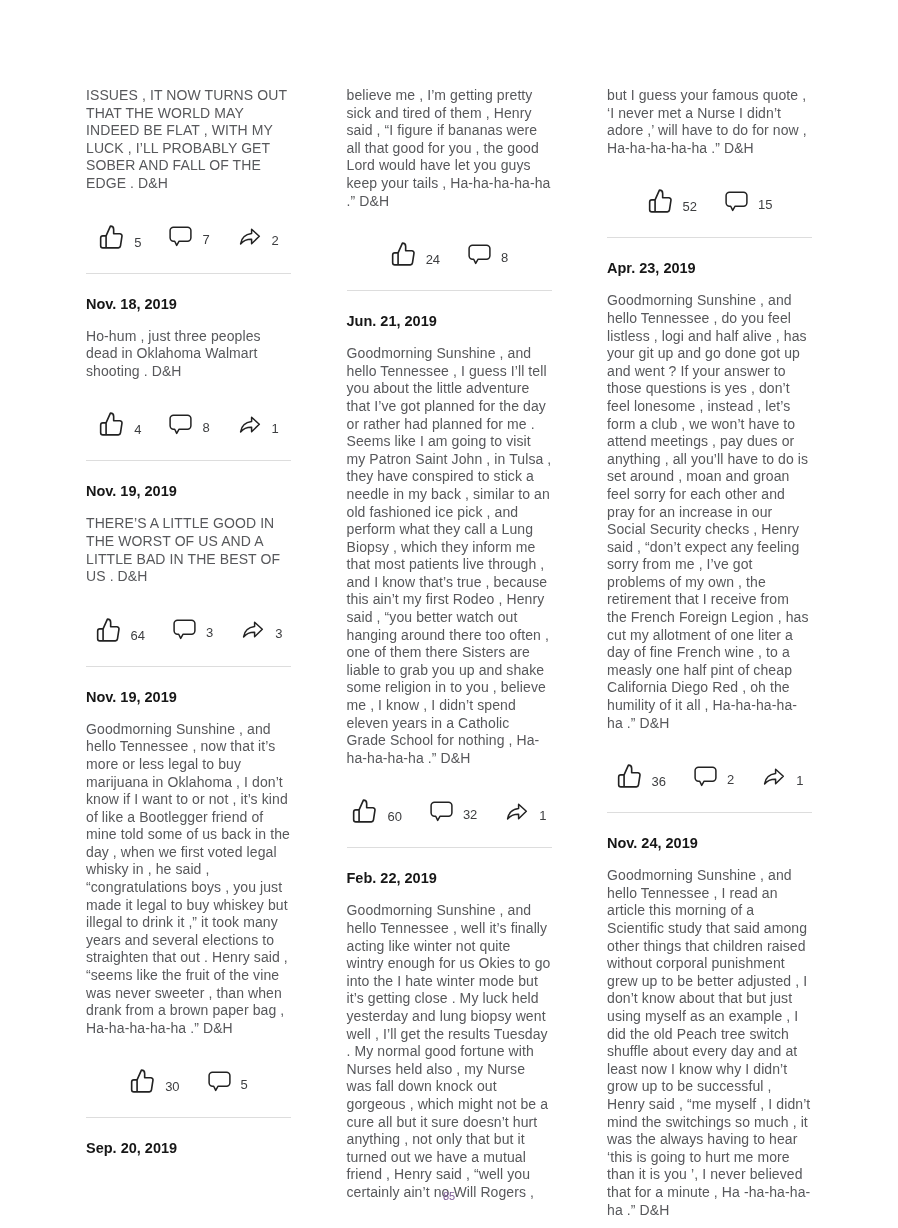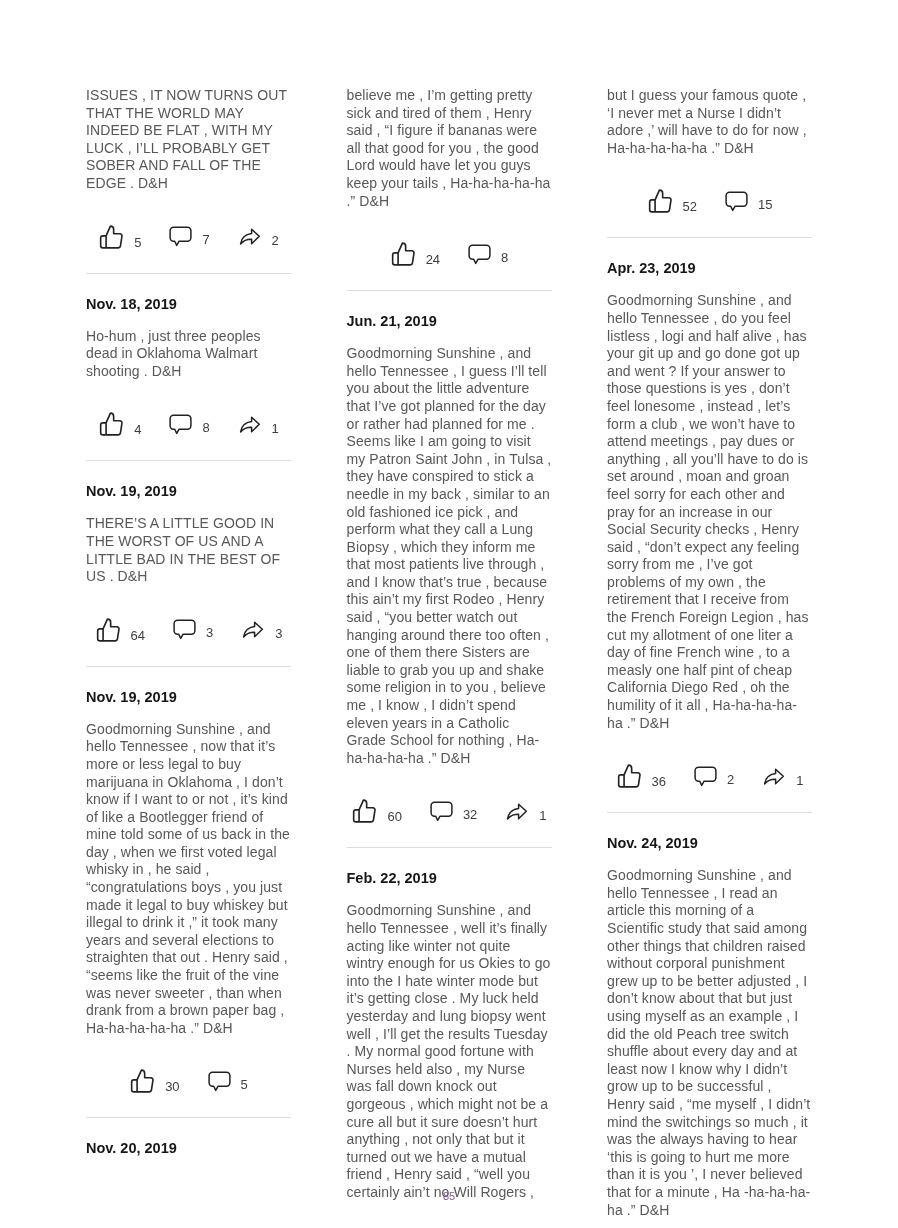--- a/index.html
+++ b/index.html
@@ -155,21 +155,21 @@
         <svg width="25" height="21" viewBox="0 0 24 21">
           <path d="M5 1.2h14A3.4 3.4 0 0 1 22.4 4.6v7.2A3.4 3.4 0 0 1 19 15.2h-8.4L8.2 19.4l-2-4.2H5A3.4 3.4 0 0 1 1.6 11.8V4.6A3.4 3.4 0 0 1 5 1.2z" fill="none" stroke="#222222" stroke-width="1.5" stroke-linejoin="round"></path>
         </svg>
         <span class="count">5</span>
       </span>
 
     </div>
     <hr class="divider">
   </div>
       <div class="post-block">
-    <h3 class="post-date">Nov. 20, 2019</h3>
+    <h3 class="post-date">Sep. 20, 2019</h3>
 
   </div>
     </div>
   <div class="column">
       <div class="post-block">
 
     <p class="post-text">believe me , I’m getting pretty sick and tired of them , Henry said , “I figure if bananas were all that good for you , the good Lord would have let you guys keep your tails , Ha-ha-ha-ha-ha .” D&amp;H</p>
     <div class="engagement">
       <span class="stat">
         <svg width="27" height="26" viewBox="0 0 24 24">

